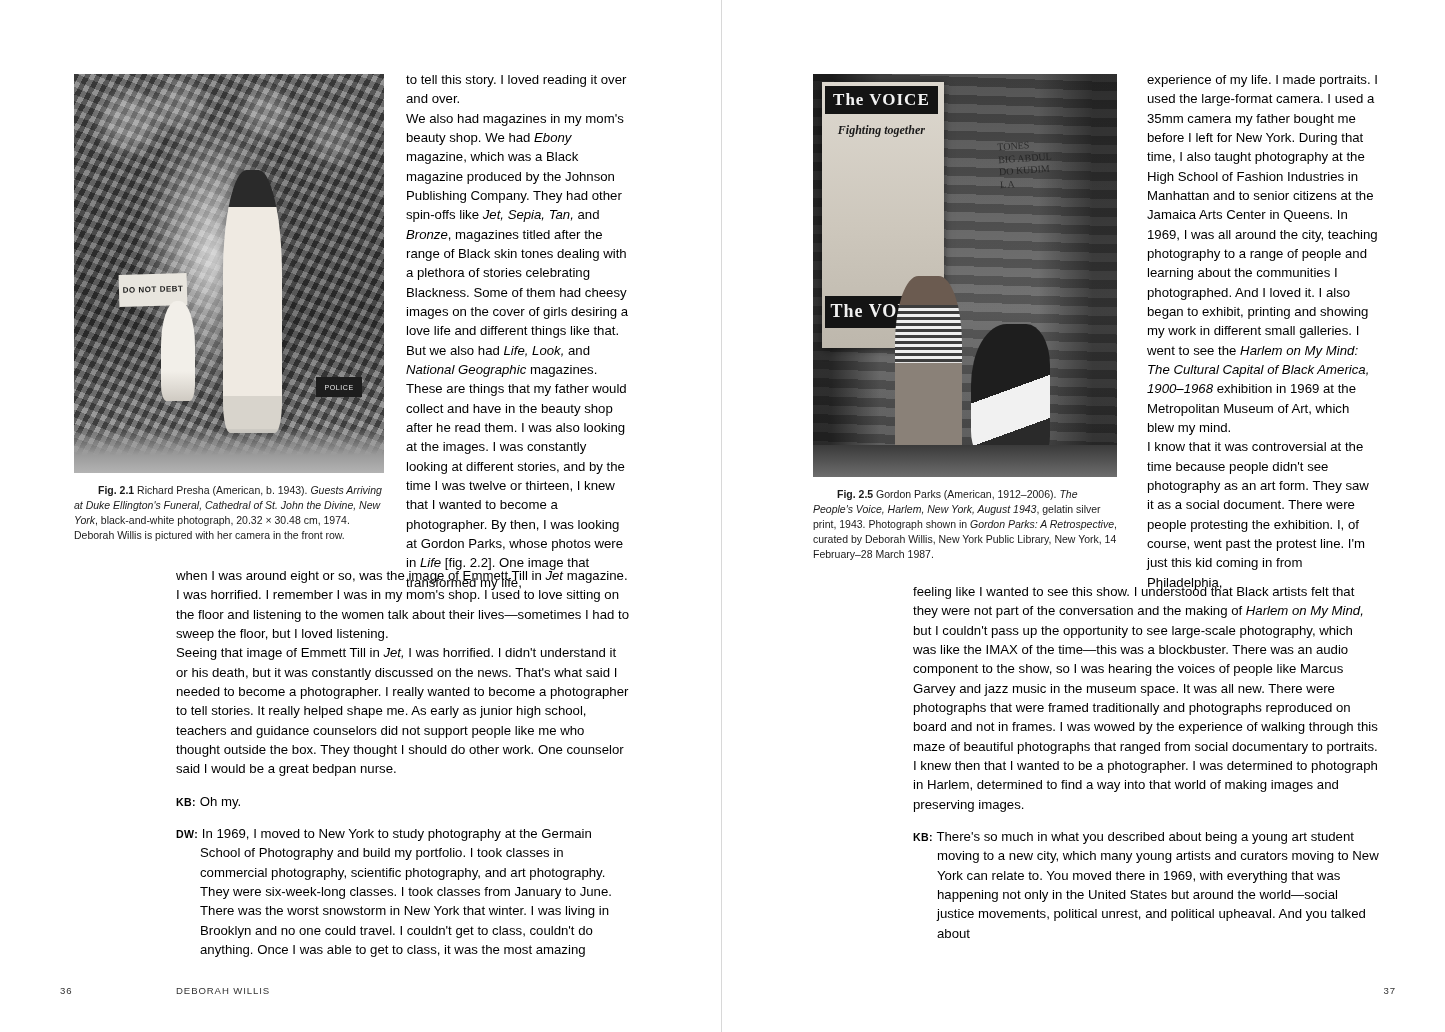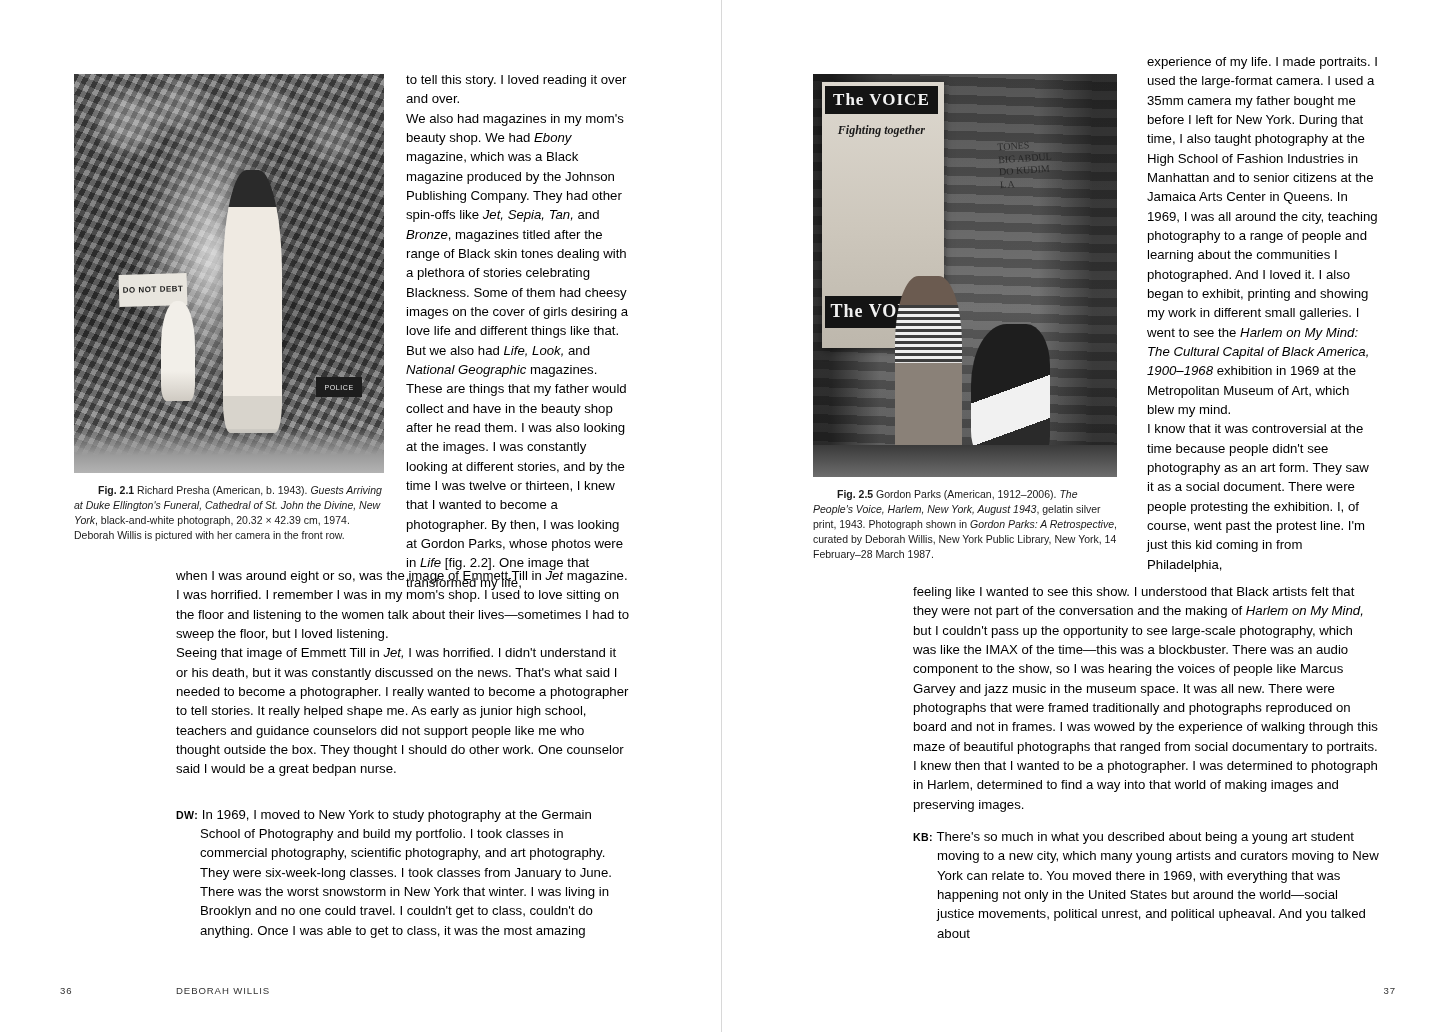--- a/index.html
+++ b/index.html
@@ -53,21 +53,21 @@
   
   .r-col-img {
     position: absolute;
     left: 812px;
     top: 74px;
     width: 304px;
   }
   .r-col-text {
     position: absolute;
     left: 1146px;
-    top: 52px;
+    top: 70px;
     width: 232px;
   }
   .r-full {
     position: absolute;
     left: 912px;
     top: 582px;
     width: 466px;
   }
 
   .photo {
@@ -304,33 +304,34 @@
       <div class="photo fig1">
         <div class="ph-grain"></div>
         <div class="ph-sign">DO NOT DEBT</div>
         <div class="ph-child"></div>
         <div class="ph-figure"></div>
         <div class="ph-police">POLICE</div>
         <div class="ph-ground"></div>
       </div>
       <div class="caption">
         <b>Fig. 2.1</b>
-        <span>Richard Presha (American, b. 1943). </span><i>Guests Arriving at Duke Ellington's Funeral, Cathedral of St. John the Divine, New York</i><span>, black-and-white photograph, 20.32 × 42.39 cm, 1974. Deborah Willis is pictured with her camera in the front row.</span>
+        <span>Richard Presha (American, b. 1943). </span><i>Guests Arriving at Duke Ellington's Funeral, Cathedral of St. John the Divine, New York</i><span>, black-and-white photograph, 20.32 × 30.48 cm, 1974. Deborah Willis is pictured with her camera in the front row.</span>
       </div>
     </div>
 
     <div class="l-col-text body-col">
       <p>to tell this story. I loved reading it over and over.</p>
       <p class="indent"><span>We also had magazines in my mom's beauty shop. We had </span><i>Ebony</i><span> magazine, which was a Black magazine produced by the Johnson Publishing Company. They had other spin-offs like </span><i>Jet, Sepia, Tan,</i><span> and </span><i>Bronze</i><span>, magazines titled after the range of Black skin tones dealing with a plethora of stories celebrating Blackness. Some of them had cheesy images on the cover of girls desiring a love life and different things like that. But we also had </span><i>Life, Look,</i><span> and </span><i>National Geographic</i><span> magazines. These are things that my father would collect and have in the beauty shop after he read them. I was also looking at the images. I was constantly looking at different stories, and by the time I was twelve or thirteen, I knew that I wanted to become a photographer. By then, I was looking at Gordon Parks, whose photos were in </span><i>Life</i><span> [fig. 2.2]. One image that transformed my life,</span></p>
     </div>
 
     <div class="l-full body-block">
       <p><span>when I was around eight or so, was the image of Emmett Till in </span><i>Jet</i><span> magazine. I was horrified. I remember I was in my mom's shop. I used to love sitting on the floor and listening to the women talk about their lives—sometimes I had to sweep the floor, but I loved listening.</span></p>
       <p class="indent"><span>Seeing that image of Emmett Till in </span><i>Jet,</i><span> I was horrified. I didn't understand it or his death, but it was constantly discussed on the news. That's what said I needed to become a photographer. I really wanted to become a photographer to tell stories. It really helped shape me. As early as junior high school, teachers and guidance counselors did not support people like me who thought outside the box. They thought I should do other work. One counselor said I would be a great bedpan nurse.</span></p>
       <div class="gap"></div>
+      <p style="padding-left:24px;text-indent:-24px;"><span class="sc">KB:</span> <span>Oh my.</span></p>
       <div class="gap"></div>
       <p style="padding-left:24px;text-indent:-24px;"><span class="sc">DW:</span> <span>In 1969, I moved to New York to study photography at the Germain School of Photography and build my portfolio. I took classes in commercial photography, scientific photography, and art photography. They were six-week-long classes. I took classes from January to June. There was the worst snowstorm in New York that winter. I was living in Brooklyn and no one could travel. I couldn't get to class, couldn't do anything. Once I was able to get to class, it was the most amazing</span></p>
     </div>
 
     <div class="footer folio-left">36</div>
     <div class="footer run-left">DEBORAH WILLIS</div>
   </div>
 
   <div class="page right">
 

